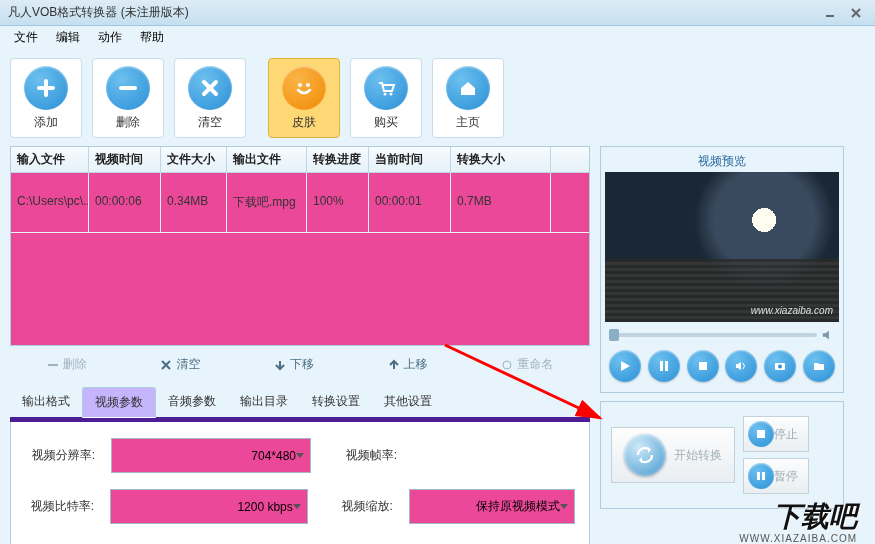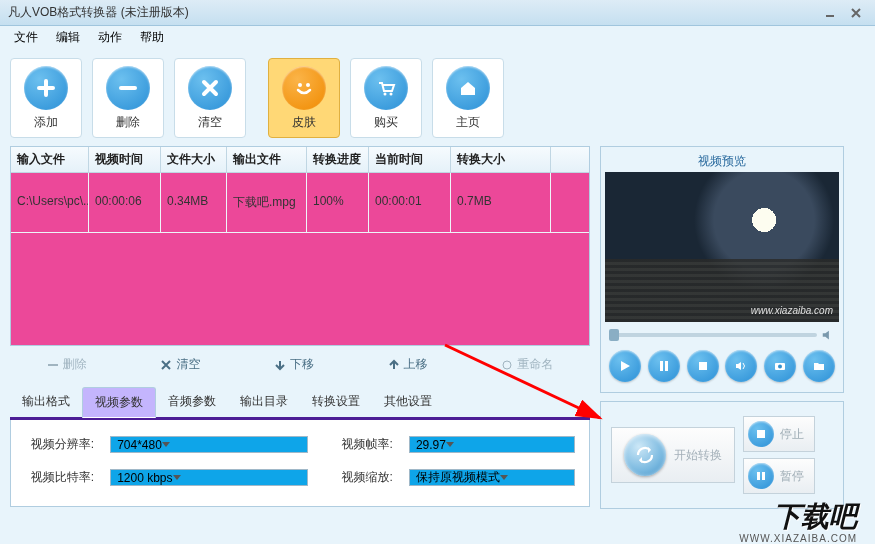--- a/index.html
+++ b/index.html
@@ -32,29 +32,29 @@
 .table-body { flex: 1; overflow: auto; }
 .tr { display: flex; border-bottom: 1px solid #eef5f9; }
 .td { padding: 21px 6px; border-right: 1px solid #eef5f9; color: #333; white-space: nowrap; overflow: hidden; }
 .c0{width:78px}.c1{width:72px}.c2{width:66px}.c3{width:80px}.c4{width:62px}.c5{width:82px}.c6{width:100px}
 
 .list-ops { display: flex; justify-content: space-around; align-items: center; padding: 10px 0 14px 0; }
 .op { display: flex; align-items: center; gap: 4px; color: #a0b4c0; cursor: pointer; }
 .op.active { color: #4a6f85; }
 .op svg { flex-shrink: 0; }
 
-.tabs { display: flex; border-bottom: 3px solid #4c1d95; }
+.tabs { display: flex; border-bottom: 5px solid #4c1d95; }
 .tab { padding: 6px 12px; cursor: pointer; color: #333; }
 .tab.active { background: #c4b5fd; border: 1px solid #b0cde0; border-bottom: 1px solid #fff; margin-bottom: -1px; border-radius: 3px 3px 0 0; }
 
 .tab-content { background: #fff; border: 1px solid #b0cde0; border-top: none; padding: 16px 14px 20px 14px; }
 .form-row { display: flex; align-items: center; margin-bottom: 16px; gap: 16px; }
 .form-row:last-child { margin-bottom: 0; }
 .form-label { width: 70px; text-align: right; color: #333; }
-.form-select { height: 17px; border: 1px solid #a0b8c8; background: #0ea5e9; padding: 0 6px; display: flex; align-items: center; justify-content: flex-start; cursor: pointer; }
+.form-select { height: 35px; border: 1px solid #a0b8c8; background: #ec4899; padding: 0 6px; display: flex; align-items: center; justify-content: flex-end; cursor: pointer; }
 .fs1{width:200px}.fs2{width:168px}
 .form-select .caret { border-top: 5px solid #555; border-left: 4px solid transparent; border-right: 4px solid transparent; }
 
 .preview-box { border: 1px solid #b0cde0; padding: 4px; background: #e8f4fb; }
 .preview-title { text-align: center; padding: 2px 0; color: #2a6a9e; }
 .preview-img { width: 100%; height: 150px; position: relative; overflow: hidden; }
 .sky { position: absolute; inset:0; background: radial-gradient(circle at 68% 32%, #fdfdf0 0 12px, #3a4a5e 12px 50px, #1a2735 70px), linear-gradient(#0d1825 0%, #1e2f45 45%, #3a4d60 60%, #24313d 60%, #1a2530 100%); }
 .sky::after { content: ''; position: absolute; left: 0; right: 0; bottom: 0; height: 42%; background: repeating-linear-gradient(0deg, #2a2a28 0 3px, #3a3a36 3px 6px); opacity: 0.8; }
 .watermark { position: absolute; right: 6px; bottom: 6px; color: rgba(255,255,255,0.85); font-size: 10px; font-style: italic; }
 .slider-row { display: flex; align-items: center; padding: 6px 4px 2px 4px; gap: 4px; }
@@ -63,21 +63,21 @@
 .speaker-ic { width: 14px; height: 14px; }
 
 .media-controls { display: flex; justify-content: space-between; padding: 6px 4px; }
 .mc-btn { width: 32px; height: 32px; border-radius: 50%; background: radial-gradient(circle at 35% 30%, #6cc0ef, #2a8fd6); color: #fff; display: flex; align-items: center; justify-content: center; cursor: pointer; box-shadow: inset 0 1px 2px rgba(255,255,255,0.6), 0 1px 2px rgba(0,0,0,0.2); }
 
 .action-box { border: 1px solid #b0cde0; padding: 14px 10px; display: flex; gap: 8px; align-items: center; }
 .red-highlight { border: 2px solid #ff0000; }
 .start-btn { display: flex; align-items: center; gap: 8px; padding: 6px 12px; background: linear-gradient(#fdfdfd,#e9eef2); border: 1px solid #c4d2db; cursor: pointer; }
 .big-icon { width: 42px; height: 42px; border-radius: 50%; background: radial-gradient(circle at 35% 30%, #cde8f7, #7ab9e0 60%, #3d8fc6); display: flex; align-items: center; justify-content: center; box-shadow: inset 0 1px 4px rgba(255,255,255,0.8), 0 1px 3px rgba(0,0,0,0.3); }
 .side-btns { display: flex; flex-direction: column; gap: 6px; }
-.side-btn { display: flex; align-items: center; gap: 6px; padding: 4px 10px 4px 4px; background: linear-gradient(#fdfdfd,#e9eef2); border: 1px solid #c4d2db; cursor: pointer; color: #a0aeb6; }
+.side-btn { display: flex; align-items: center; padding: 4px 10px 4px 4px; background: linear-gradient(#fdfdfd,#e9eef2); border: 1px solid #c4d2db; cursor: pointer; color: #a0aeb6; }
 .side-ic { width: 26px; height: 26px; border-radius: 50%; display: flex; align-items: center; justify-content: center; color: #fff; }
 
 .arrow-annotation { position: absolute; pointer-events: none; }
 
 .brand { position: absolute; right: 18px; bottom: 8px; font-size: 28px; font-weight: bold; color: #111; font-style: italic; text-shadow: 1px 1px 0 #fff; }
 .brand-sub { position: absolute; right: 18px; bottom: 0; font-size: 10px; color: #555; letter-spacing: 1px; }
 </style>
 </head>
 <body>
 
@@ -227,24 +227,20 @@
       <div class="tab">其他设置</div>
     </div>
     <div class="tab-content">
       <div class="form-row">
         <span class="form-label">视频分辨率:</span>
         <div class="form-select fs1">
             <span>704*480</span>
             <span class="caret"></span>
           </div>
         <span class="form-label">视频帧率:</span>
-        <div class="form-select fs2">
-            <span>29.97</span>
-            <span class="caret"></span>
-          </div>
       </div>
       <div class="form-row">
         <span class="form-label">视频比特率:</span>
         <div class="form-select fs1">
             <span>1200 kbps</span>
             <span class="caret"></span>
           </div>
         <span class="form-label">视频缩放:</span>
         <div class="form-select fs2">
             <span>保持原视频模式</span>

